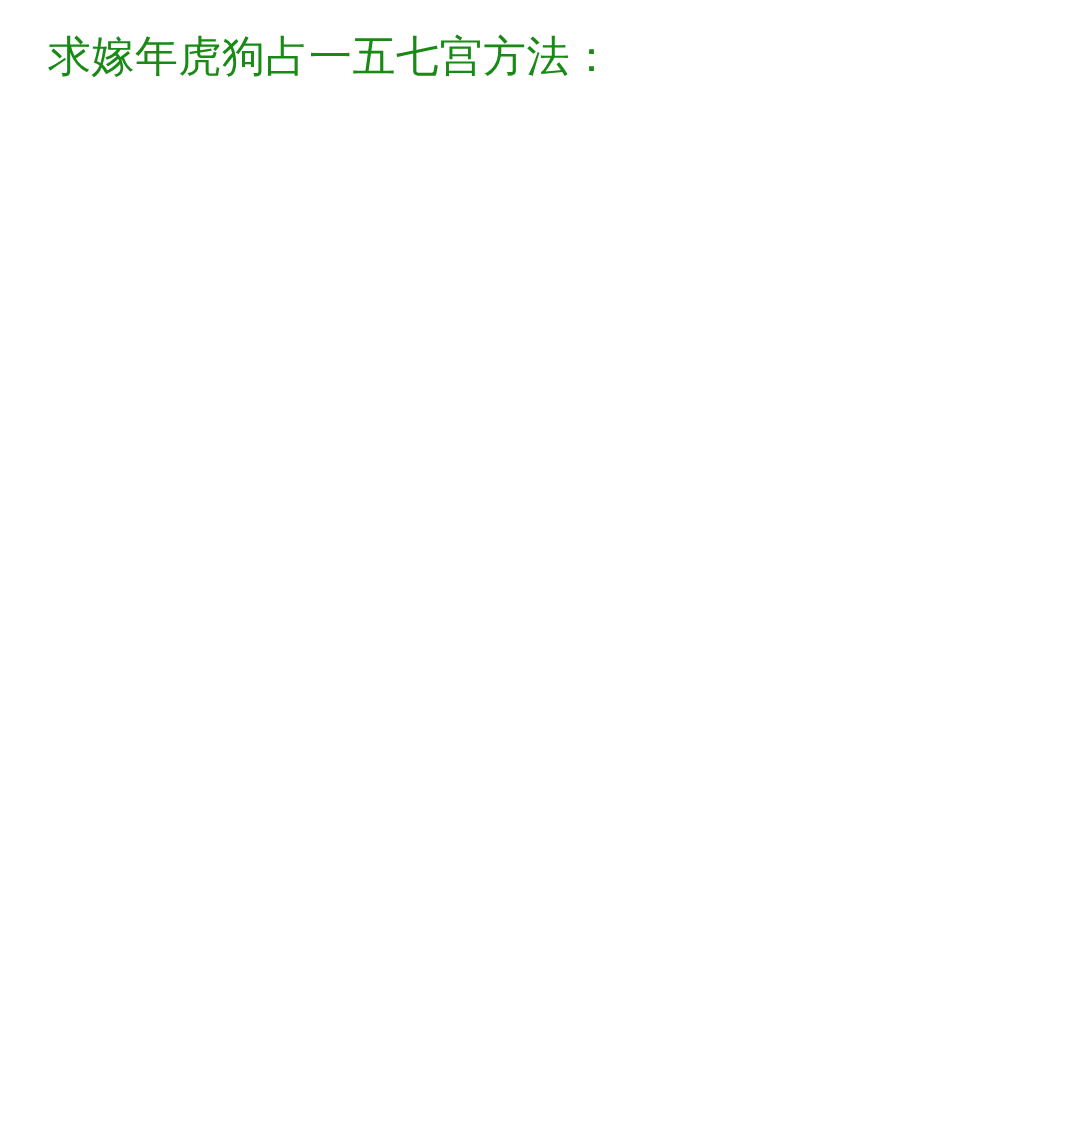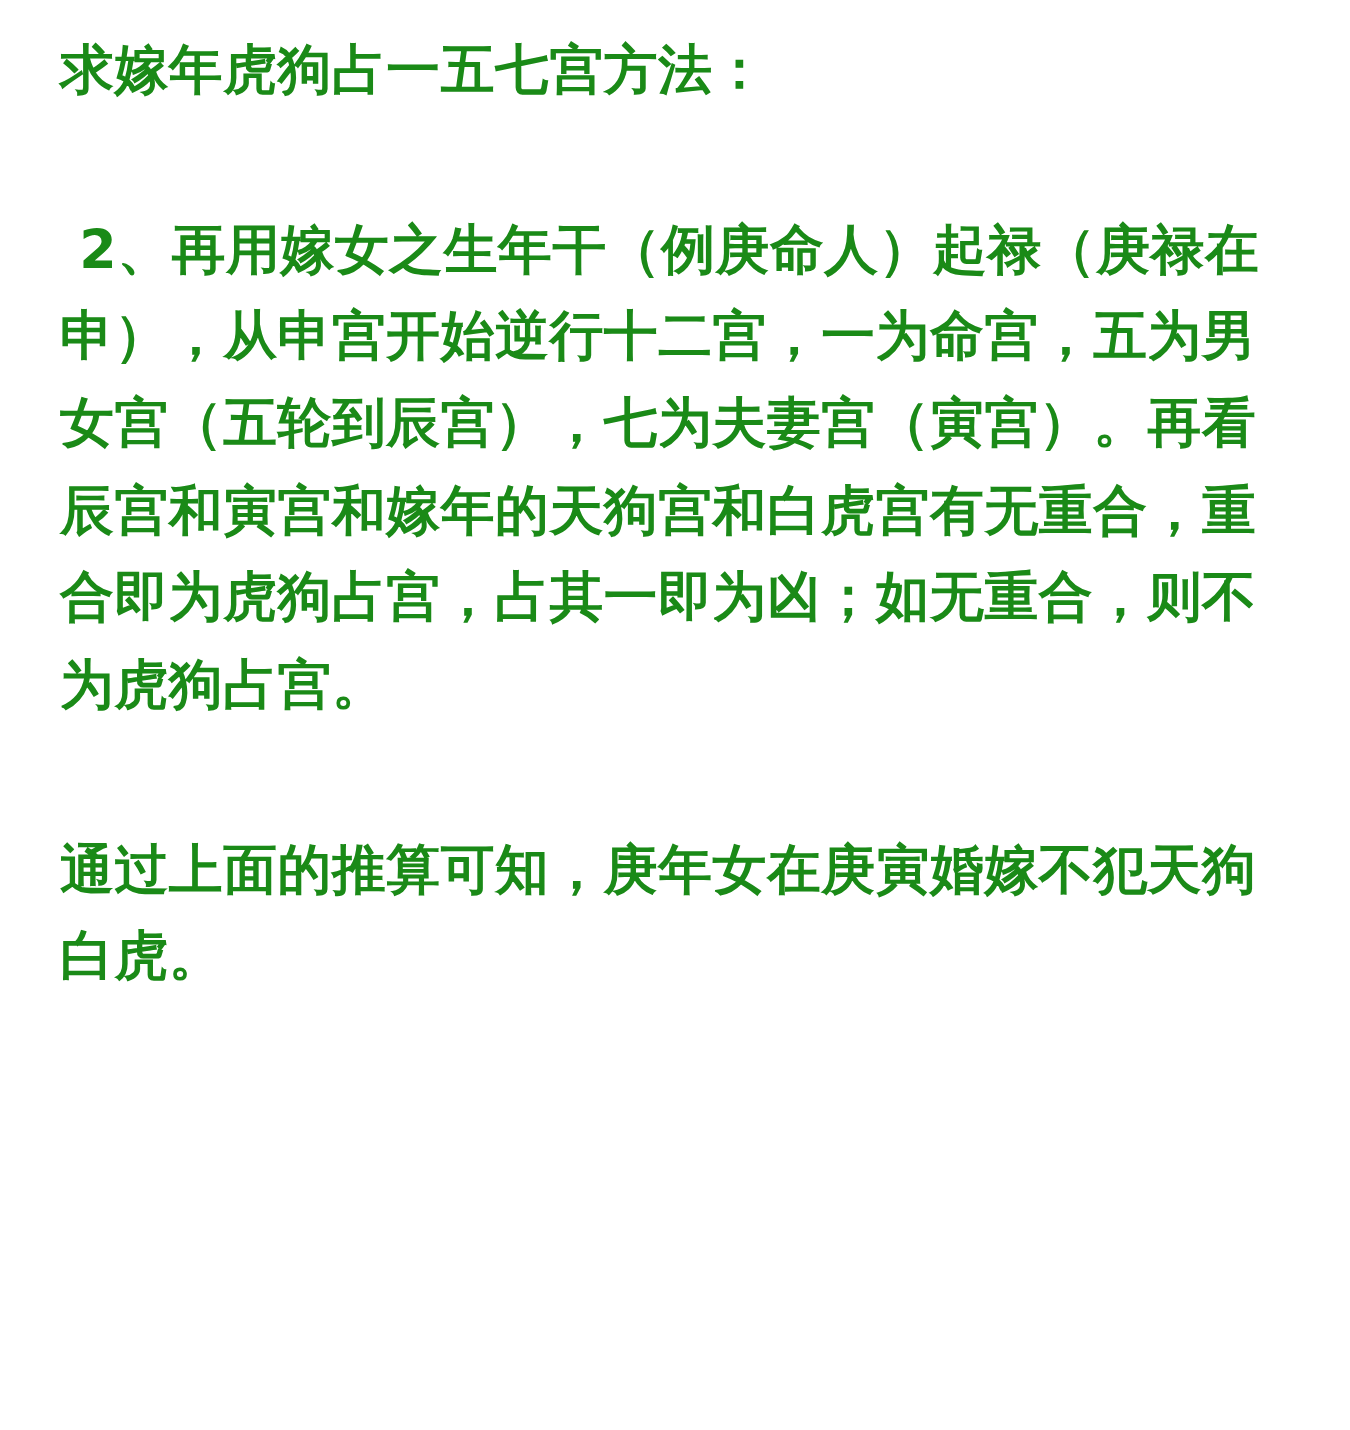--- a/index.html
+++ b/index.html
@@ -19,21 +19,21 @@
     width: 1080px;
     min-height: 1144px;
     padding: 22px 56px 20px 48px;
     background: #ffffff;
   }
   .para {
     color: #1a8a17;
     font-size: 43px;
     line-height: 1.62;
     letter-spacing: 0.5px;
-    font-weight: 700;
+    font-weight: 400;
     margin: 0;
     text-align: left;
     white-space: pre-wrap;
     word-break: break-word;
   }
   .para + .para {
     margin-top: 0;
   }
   .gap-large {
     height: 74px;
@@ -45,19 +45,17 @@
 </head>
 <body>
 
 <div class="page">
 
   <p class="para">求嫁年虎狗占一五七宫方法：</p>
 
 
   <div class="gap-large"></div>
 
-  <p class="para"> 2、再用嫁女之生年干（例庚命人）起禄（庚禄在申），从申宫开始逆行十二宫，一为命宫，五为男女宫（五轮到辰宫），七为夫妻宫（寅宫）。再看辰宫和寅宫和嫁年的天狗宫和白虎宫有无重合，重合即为虎狗占宫，占其一即为凶；如无重合，则不为虎狗占宫。</p>
 
   <div class="gap-medium"></div>
 
-  <p class="para">通过上面的推算可知，庚年女在庚寅婚嫁不犯天狗白虎。</p>
 
 </div>
 
 </body></html>

